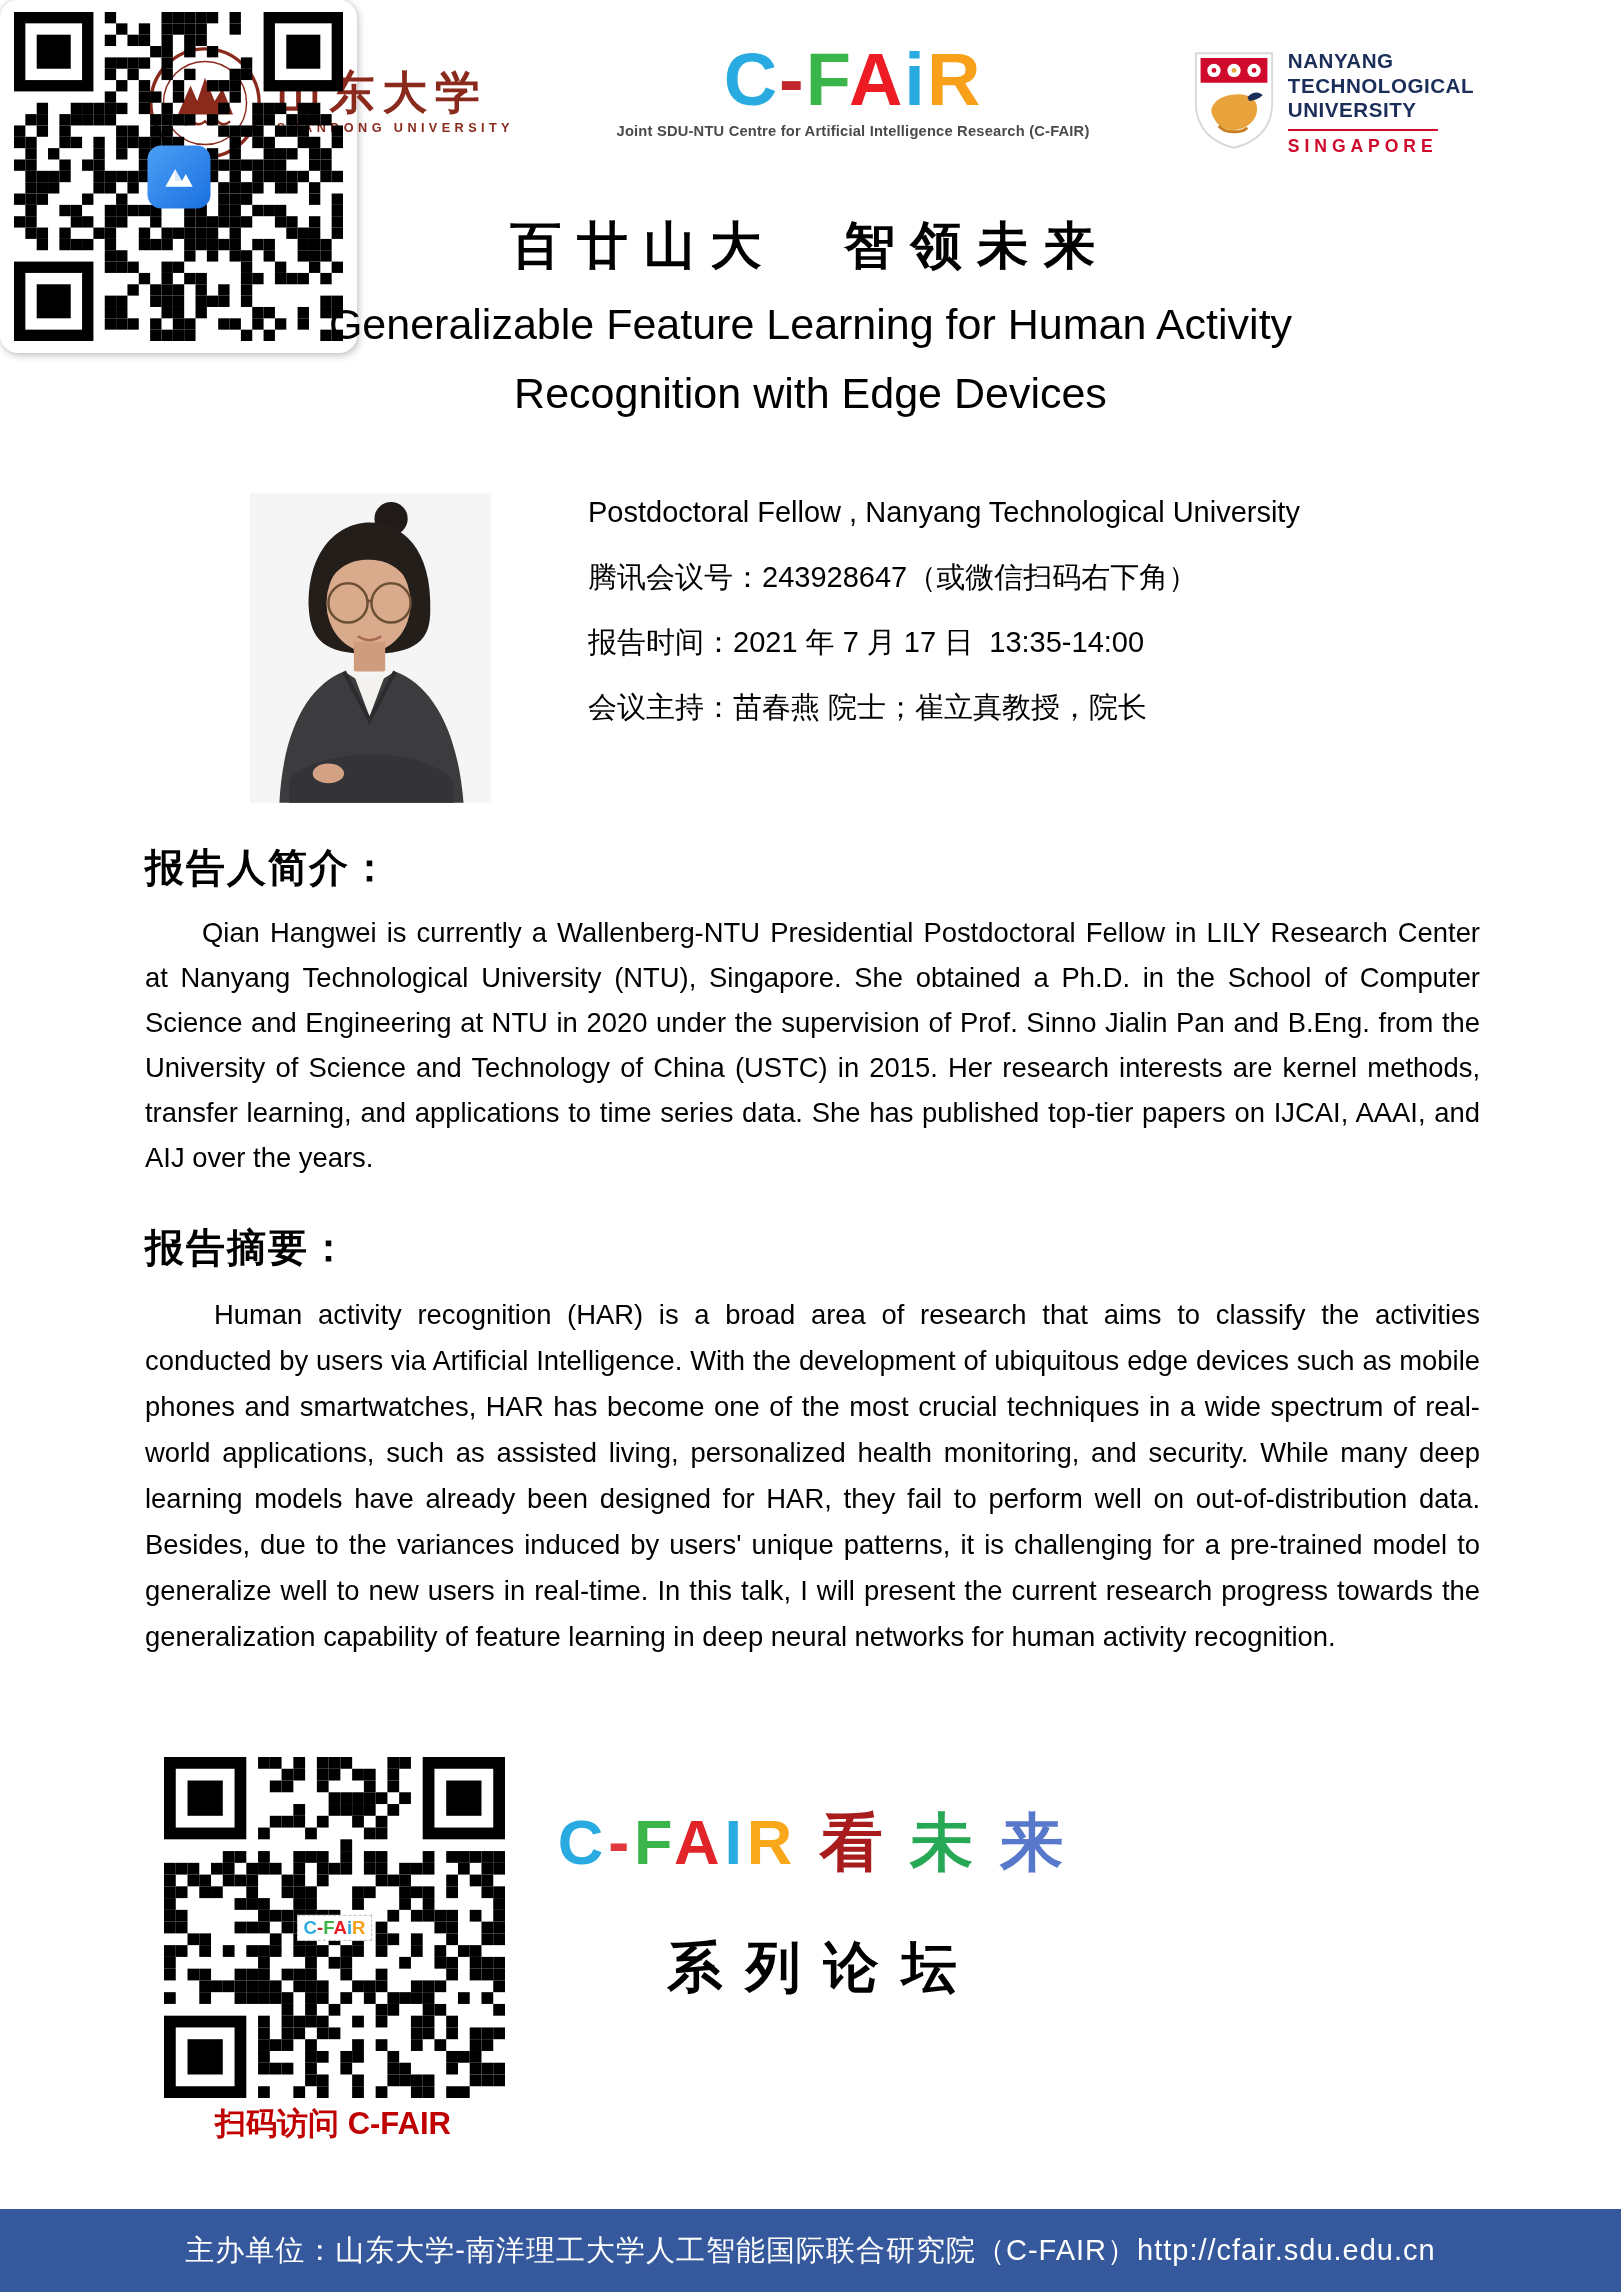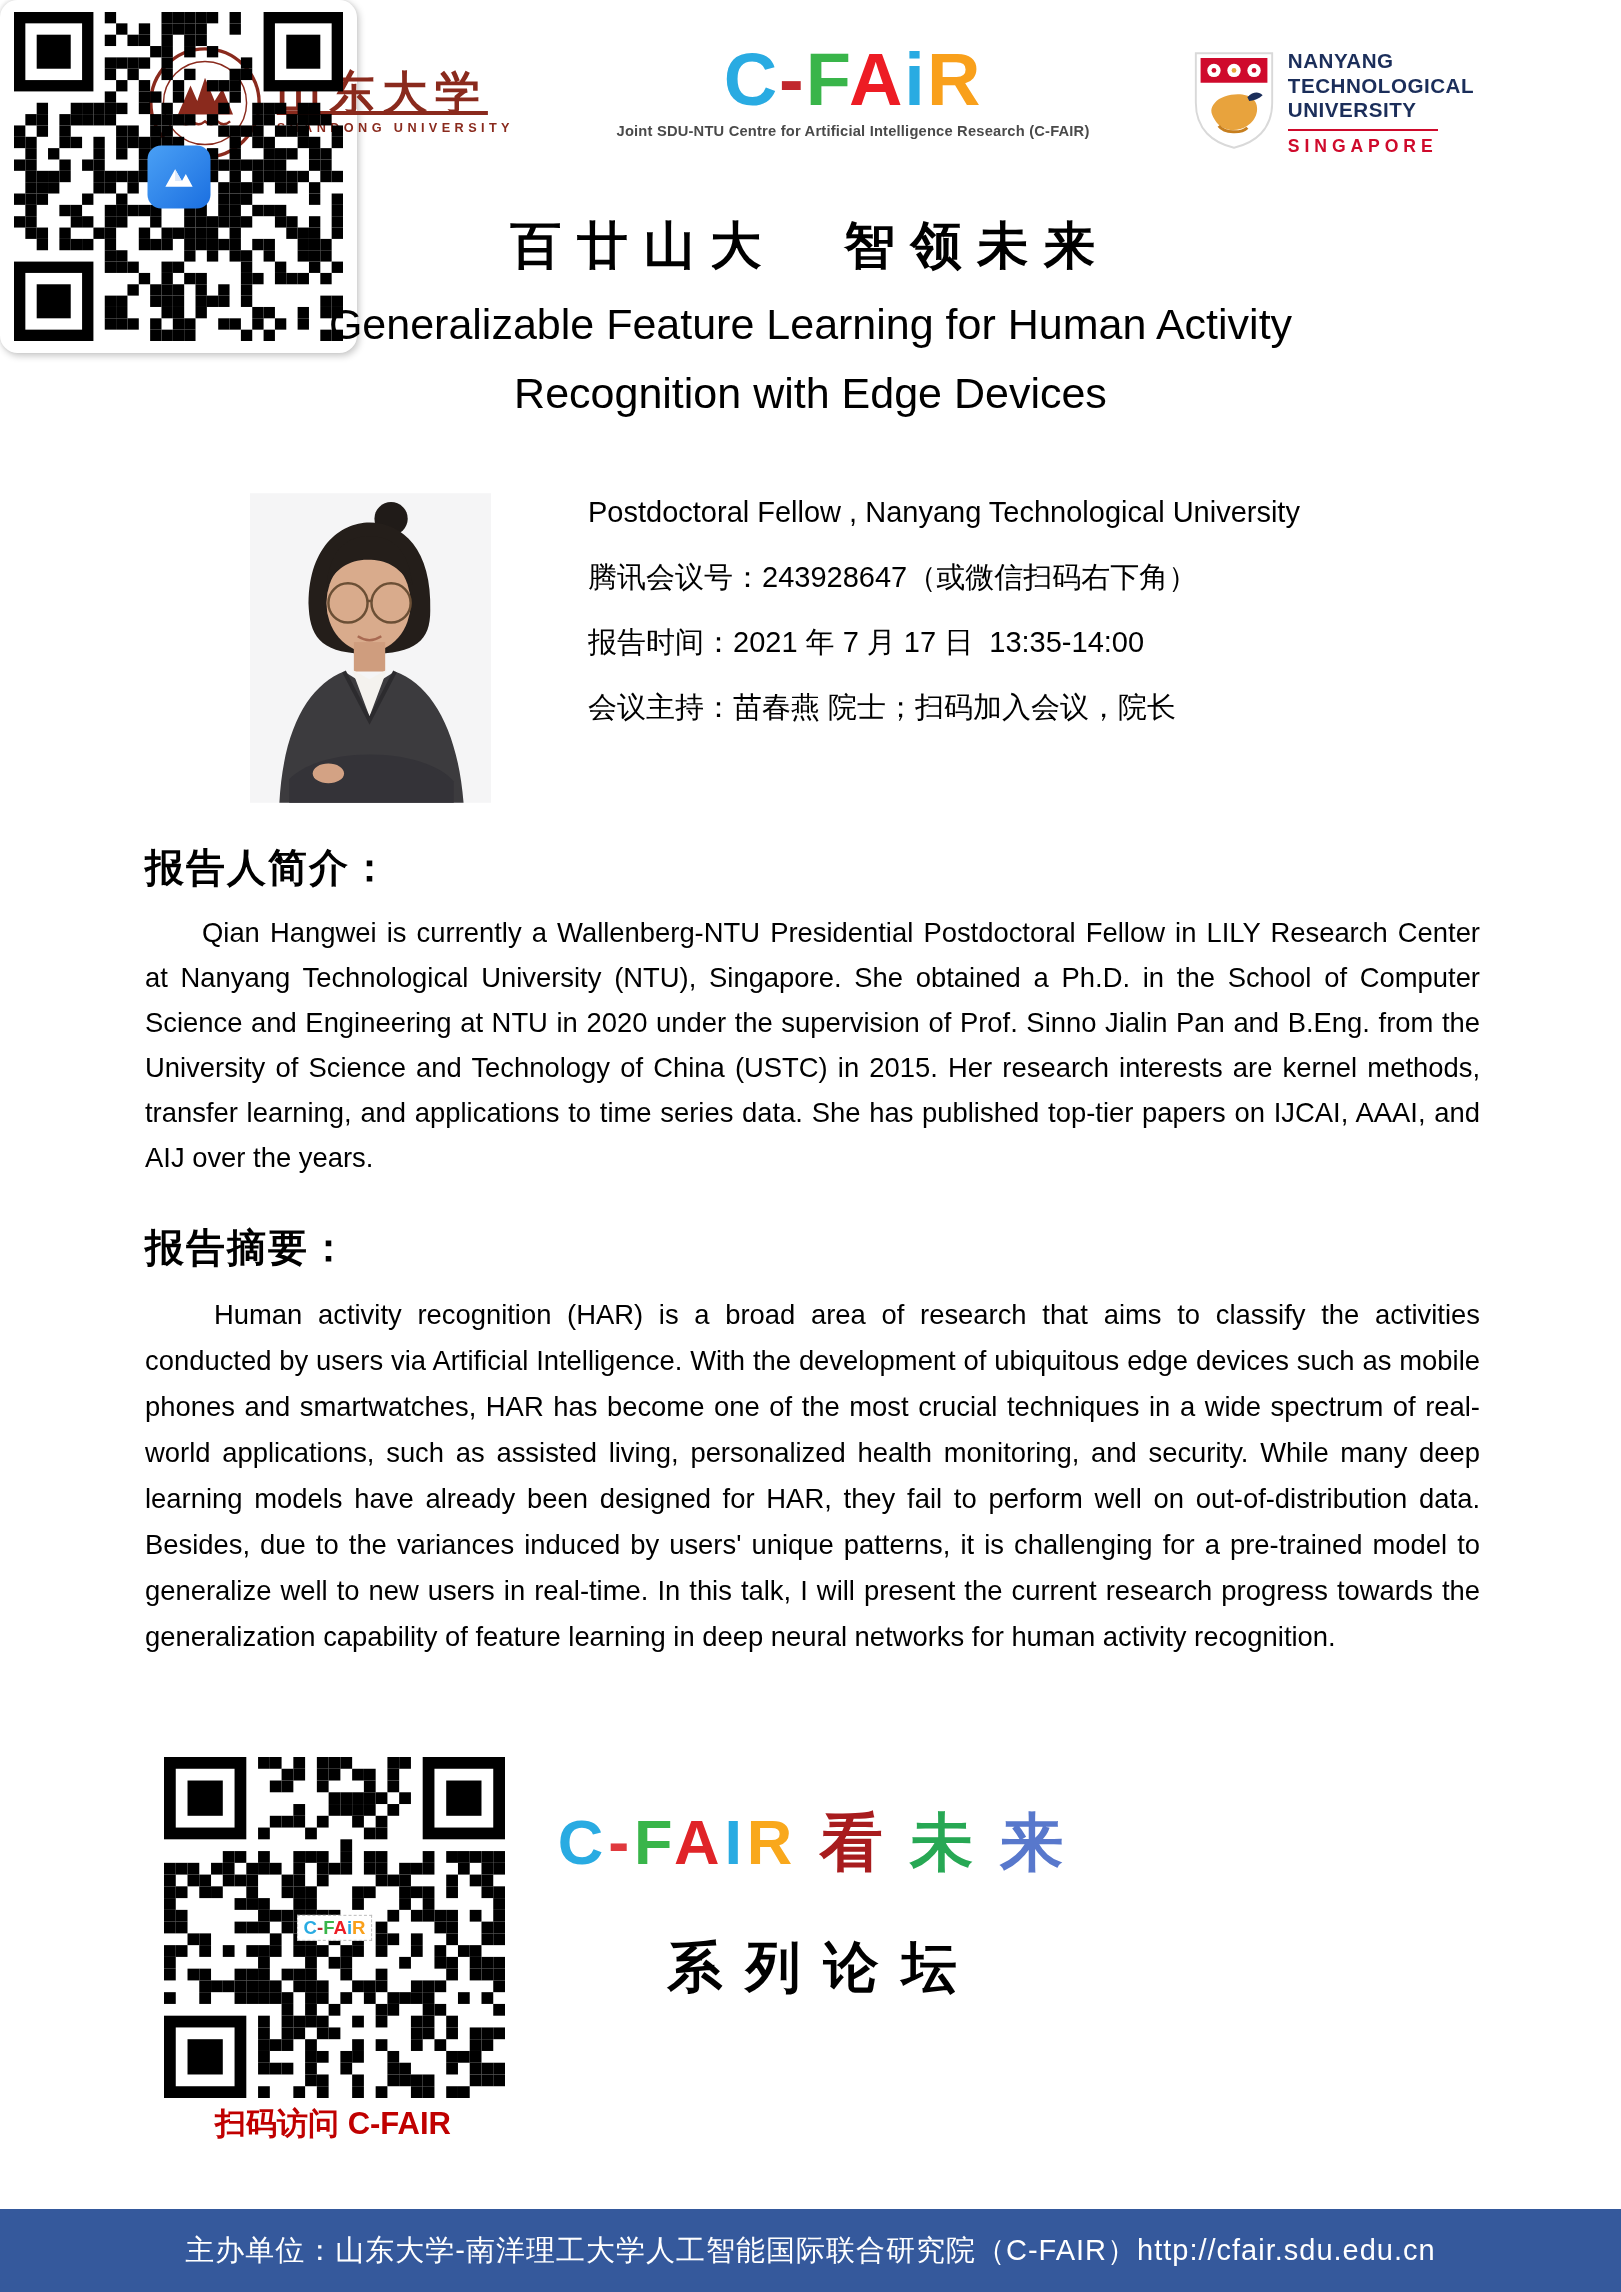--- a/index.html
+++ b/index.html
@@ -4,21 +4,21 @@
 <style>
   html,body{margin:0;padding:0;background:#e8e8e8;}
   .page{position:relative;width:1621px;height:2293px;background:#fff;margin:0 auto;
         font-family:"Liberation Sans",sans-serif;color:#000;overflow:hidden;}
 
   
   .logos-row{position:absolute;top:39px;left:147px;right:147px;height:147px;
              display:flex;justify-content:space-between;align-items:flex-start;}
   .sdu-logo{display:flex;align-items:center;gap:13.7px;margin-top:5.9px;}
   .sdu-cn{font-family:"DejaVu Serif",serif;font-weight:bold;font-size:45px;
-          color:#8a2a1d;letter-spacing:7.8px;line-height:1;white-space:nowrap;text-decoration:underline;}
+          color:#8a2a1d;letter-spacing:7.8px;line-height:1;white-space:nowrap;}
   .sdu-en{font-size:12.7px;letter-spacing:4.4px;color:#8a2a1d;font-weight:bold;margin-top:5.9px;}
   .cfair-logo{text-align:center;margin-top:2px;}
   .cfair-letters{font-size:74px;font-weight:bold;line-height:1.05;letter-spacing:2px;white-space:pre;}
   .cfair-tagline{font-size:14.7px;font-weight:bold;color:#4a4a4a;margin-top:3.9px;letter-spacing:0.2px;}
   .ntu-logo{display:flex;gap:11.8px;margin-top:9.8px;align-items:flex-start;}
   .ntu-text{display:flex;flex-direction:column;}
   .ntu-line{font-size:20.6px;font-weight:bold;color:#1b2e5a;line-height:1.2;letter-spacing:0.5px;}
   .ntu-country{font-size:17.6px;font-weight:bold;color:#cf0a2c;letter-spacing:4.9px;
                border-top:2.9px solid #cf0a2c;margin-top:5.9px;padding-top:4.9px;width:max-content;}
 
@@ -138,21 +138,21 @@
       <path d="M96,182 L122,232 L148,182" fill="none" stroke="#2c2b2e" stroke-width="4"></path>
       <path d="M40,292 C72,258 176,258 208,294 L208,316 L40,316 Z" fill="#343338"></path>
       <ellipse cx="80" cy="286" rx="16" ry="10" fill="#d3a284"></ellipse>
     </svg>
   </div>
 
   <div class="speaker-info">
     <div class="line">Postdoctoral Fellow , Nanyang Technological University</div>
     <div class="line">腾讯会议号：243928647（或微信扫码右下角）</div>
     <div class="line">报告时间：2021 年 7 月 17 日  13:35-14:00</div>
-    <div class="line">会议主持：苗春燕 院士；扫码加入会议，院长</div>
+    <div class="line">会议主持：苗春燕 院士；崔立真教授，院长</div>
   </div>
 
   <div id="bio-heading" class="sec-heading">报告人简介：</div>
   <div id="bio-text" class="sec-text">Qian Hangwei is currently a Wallenberg-NTU Presidential Postdoctoral Fellow in LILY Research Center at Nanyang Technological University (NTU), Singapore. She obtained a Ph.D. in the School of Computer Science and Engineering at NTU in 2020 under the supervision of Prof. Sinno Jialin Pan and B.Eng. from the University of Science and Technology of China (USTC) in 2015. Her research interests are kernel methods, transfer learning, and applications to time series data. She has published top-tier papers on IJCAI, AAAI, and AIJ over the years.</div>
 
   <div id="abs-heading" class="sec-heading">报告摘要：</div>
   <div id="abs-text" class="sec-text">Human activity recognition (HAR) is a broad area of research that aims to classify the activities conducted by users via Artificial Intelligence. With the development of ubiquitous edge devices such as mobile phones and smartwatches, HAR has become one of the most crucial techniques in a wide spectrum of real-world applications, such as assisted living, personalized health monitoring, and security. While many deep learning models have already been designed for HAR, they fail to perform well on out-of-distribution data. Besides, due to the variances induced by users' unique patterns, it is challenging for a pre-trained model to generalize well to new users in real-time. In this talk, I will present the current research progress towards the generalization capability of feature learning in deep neural networks for human activity recognition.</div>
 
   <div id="qr-left" class="qr-box">
     <svg id="qr-left-svg" width="341" height="341" viewBox="0 0 348 348">

